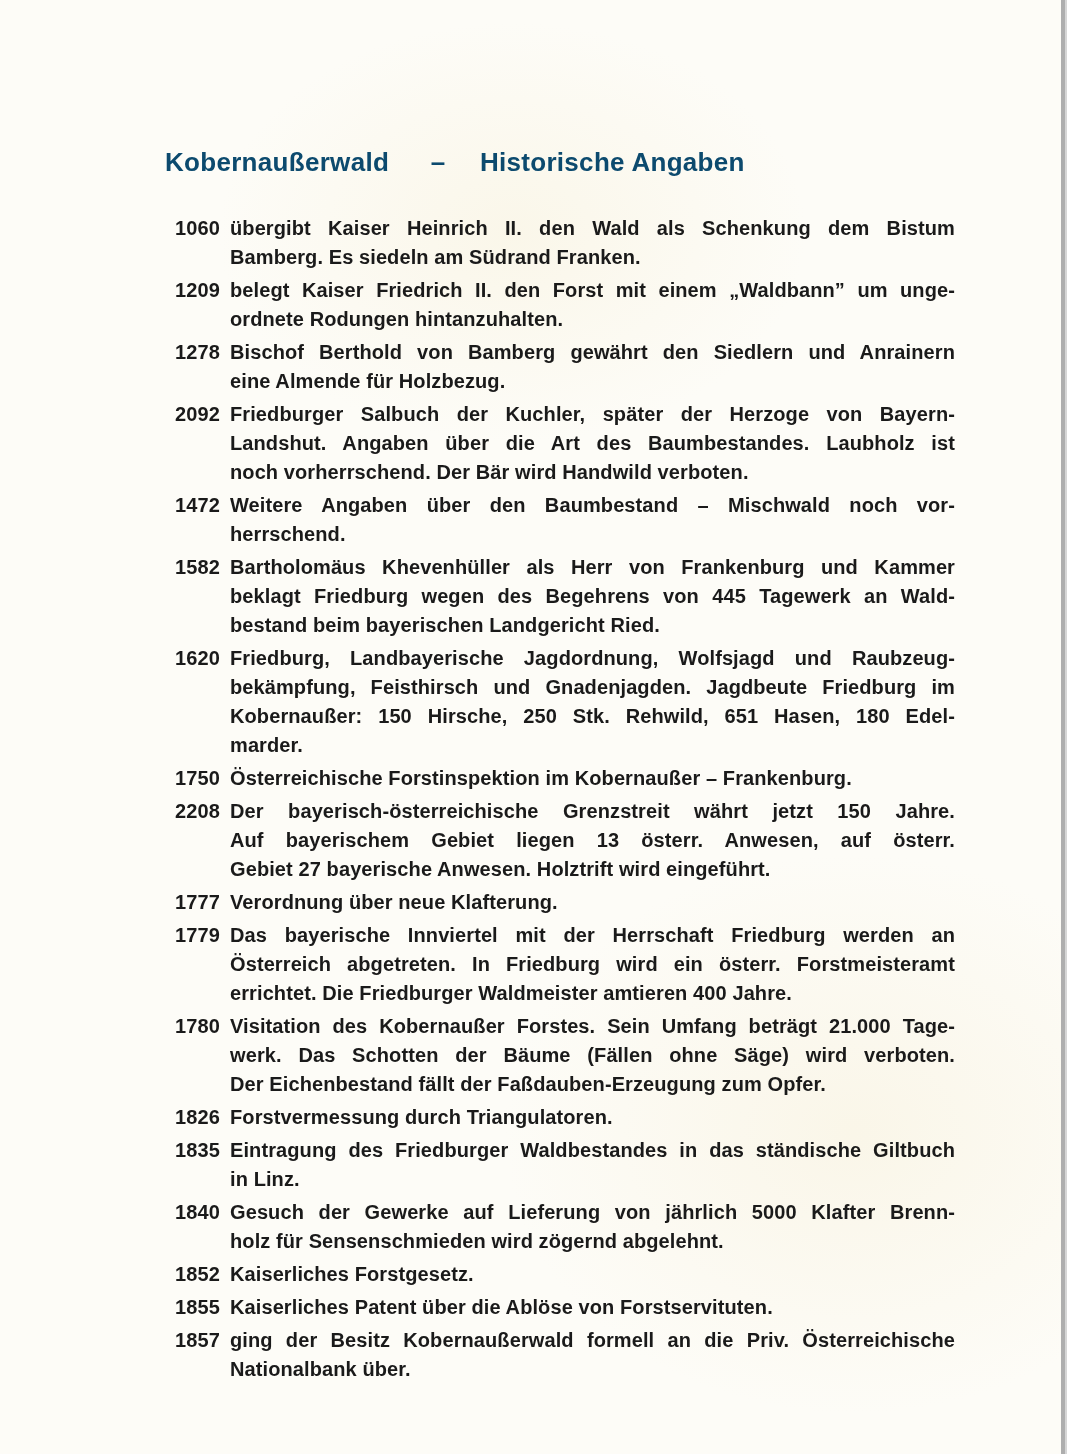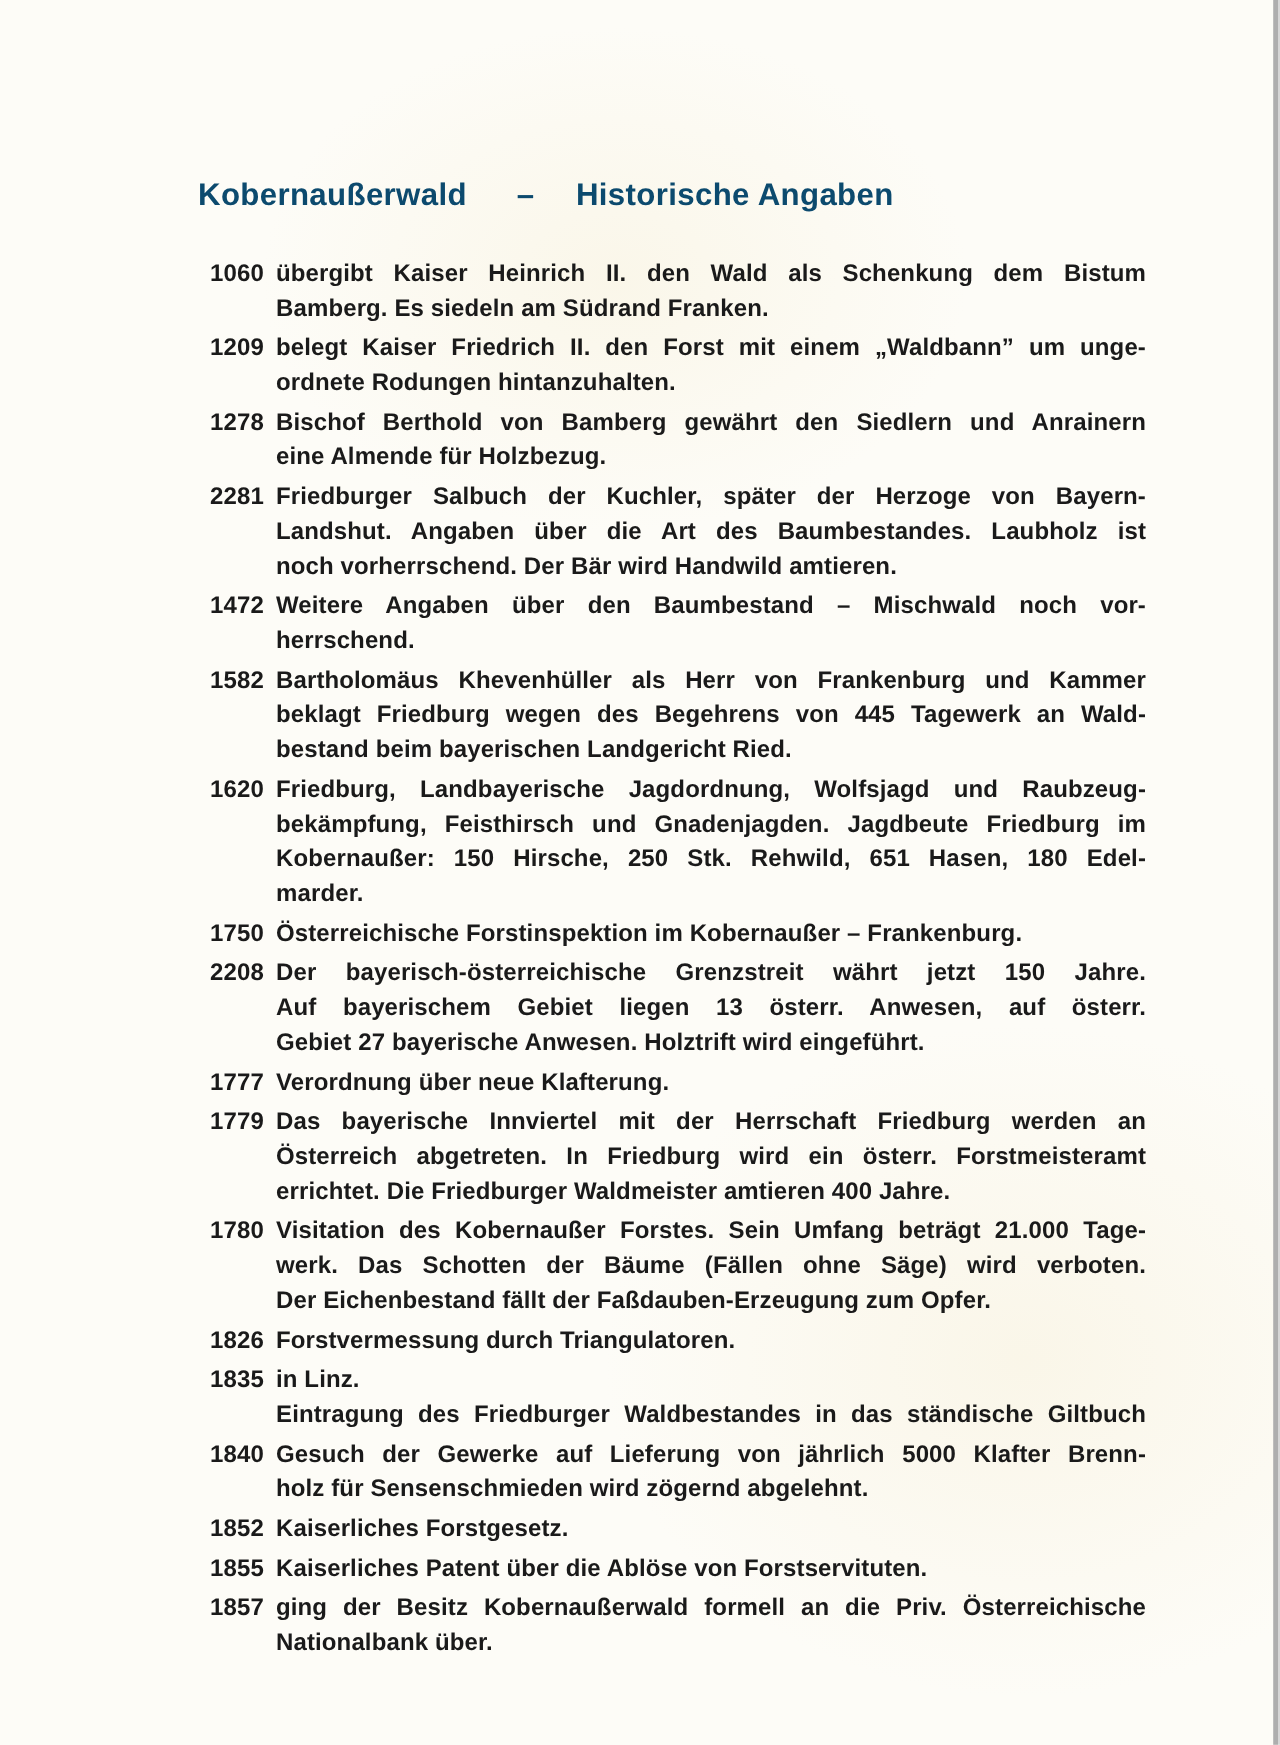--- a/index.html
+++ b/index.html
@@ -109,25 +109,25 @@
         </div>
       </div>
       <div class="entry">
         <div class="year">1278</div>
         <div class="text">
           <div class="line">Bischof Berthold von Bamberg gewährt den Siedlern und Anrainern</div>
           <div class="line last">eine Almende für Holzbezug.</div>
         </div>
       </div>
       <div class="entry">
-        <div class="year">2281</div>
+        <div class="year">2092</div>
         <div class="text">
           <div class="line">Friedburger Salbuch der Kuchler, später der Herzoge von Bayern-</div>
           <div class="line">Landshut. Angaben über die Art des Baumbestandes. Laubholz ist</div>
-          <div class="line last">noch vorherrschend. Der Bär wird Handwild amtieren.</div>
+          <div class="line last">noch vorherrschend. Der Bär wird Handwild verboten.</div>
         </div>
       </div>
       <div class="entry">
         <div class="year">1472</div>
         <div class="text">
           <div class="line">Weitere Angaben über den Baumbestand – Mischwald noch vor-</div>
           <div class="line last">herrschend.</div>
         </div>
       </div>
       <div class="entry">
@@ -185,22 +185,22 @@
       </div>
       <div class="entry">
         <div class="year">1826</div>
         <div class="text">
           <div class="line last">Forstvermessung durch Triangulatoren.</div>
         </div>
       </div>
       <div class="entry">
         <div class="year">1835</div>
         <div class="text">
+          <div class="line">Eintragung des Friedburger Waldbestandes in das ständische Giltbuch</div>
           <div class="line last">in Linz.</div>
-          <div class="line">Eintragung des Friedburger Waldbestandes in das ständische Giltbuch</div>
         </div>
       </div>
       <div class="entry">
         <div class="year">1840</div>
         <div class="text">
           <div class="line">Gesuch der Gewerke auf Lieferung von jährlich 5000 Klafter Brenn-</div>
           <div class="line last">holz für Sensenschmieden wird zögernd abgelehnt.</div>
         </div>
       </div>
       <div class="entry">

